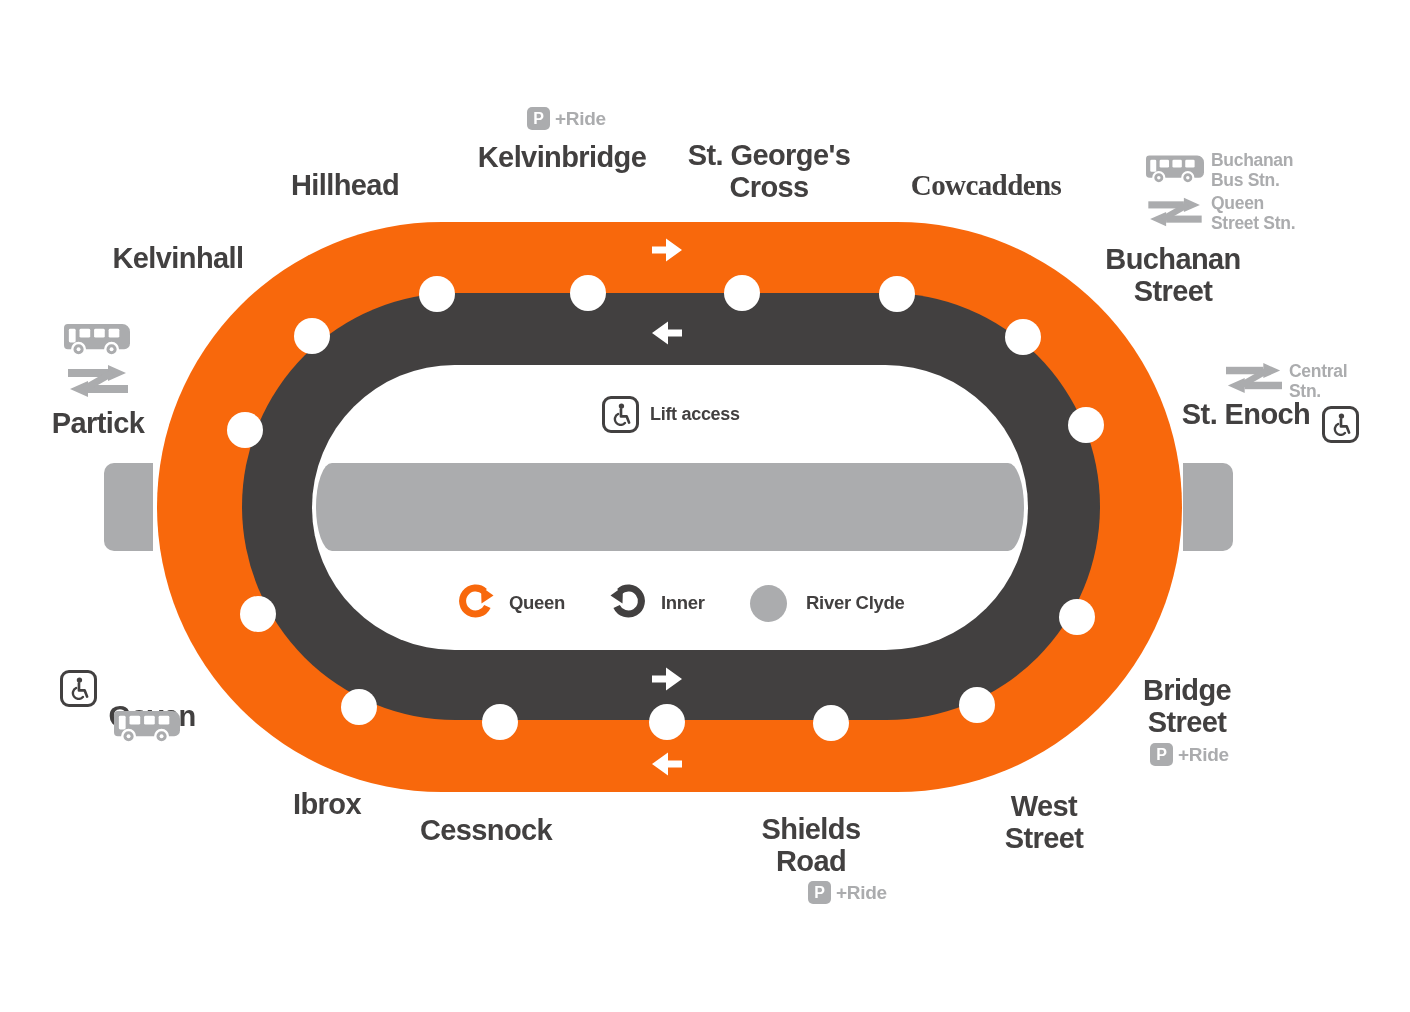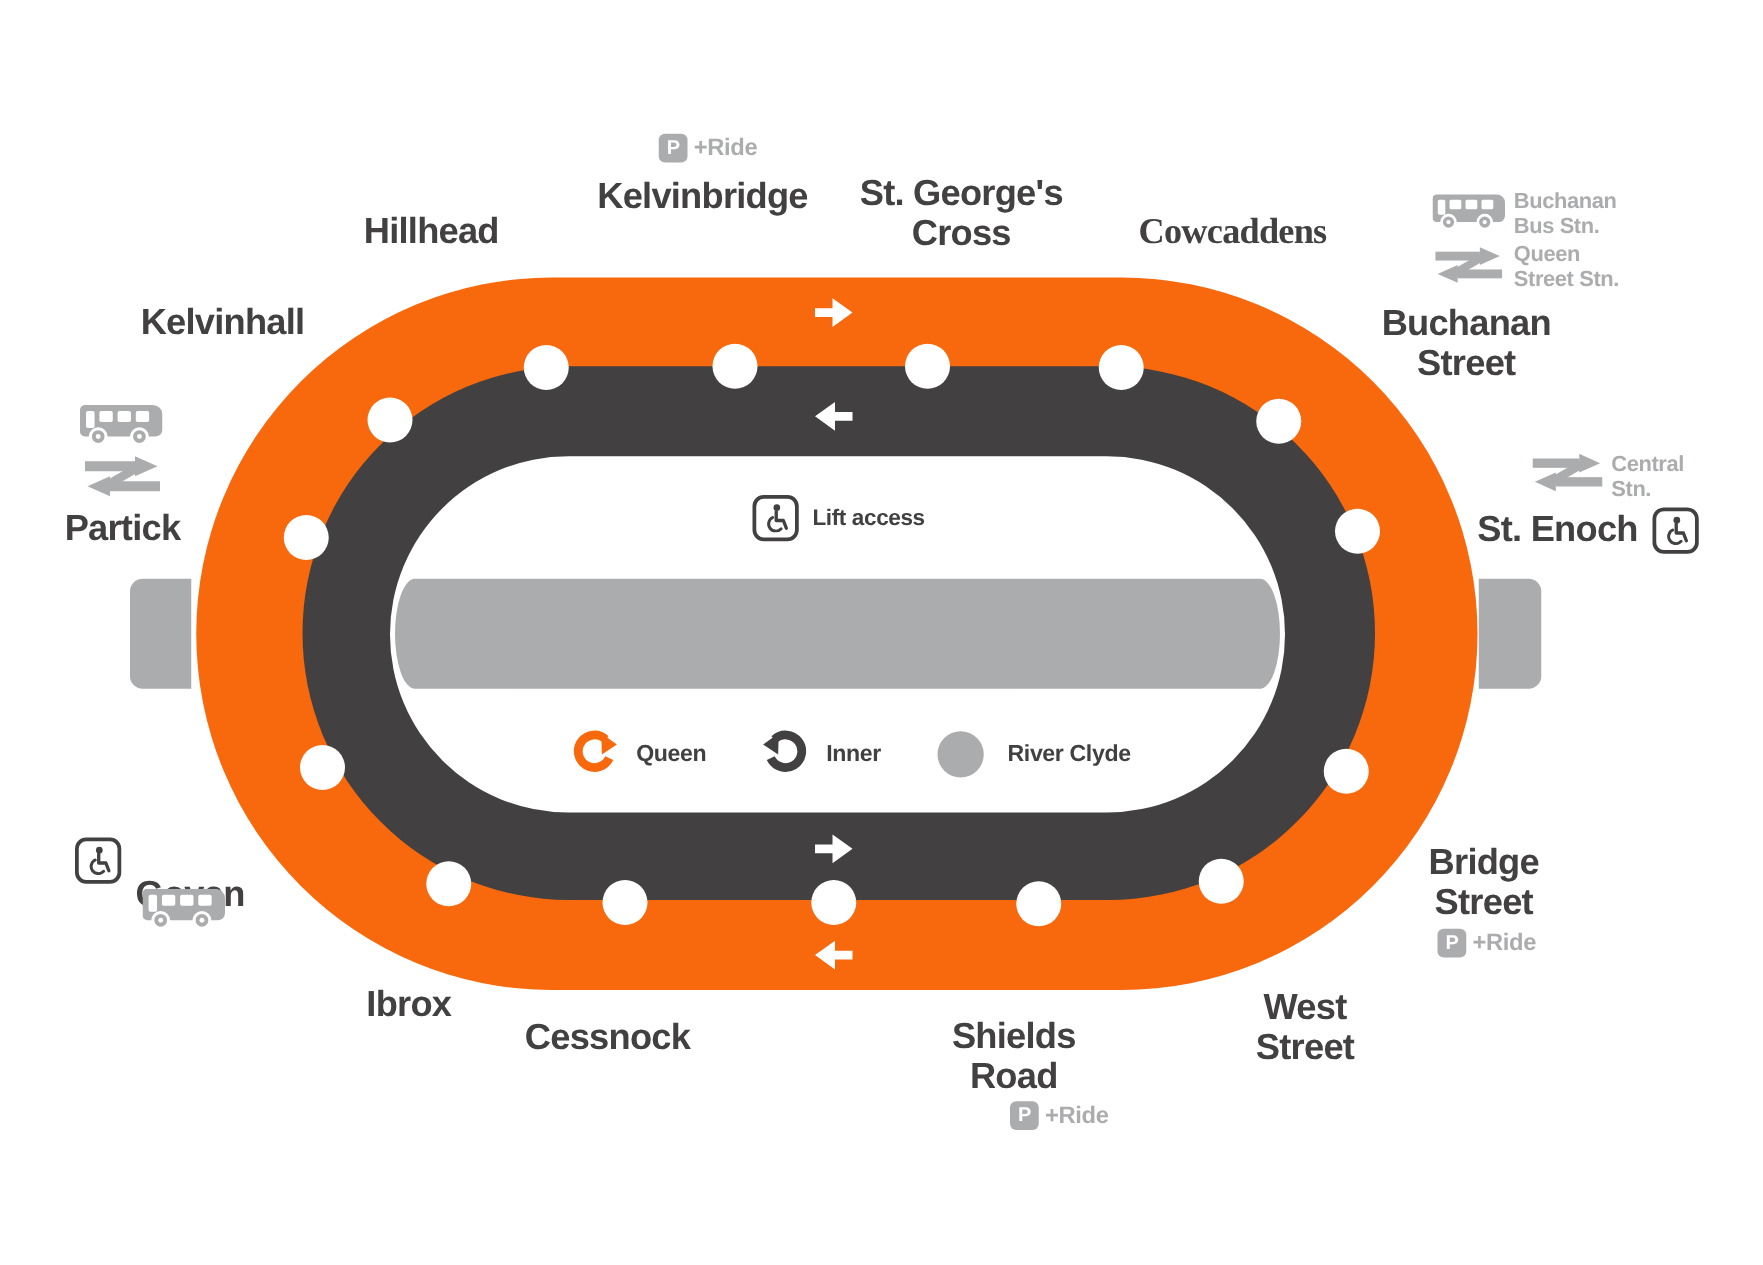--- a/index.html
+++ b/index.html
@@ -207,21 +207,21 @@
       <polygon points="40,2 58,10 40,18"></polygon>
       <rect x="20" y="22" width="40" height="8"></rect>
       <polygon points="20,34 2,26 20,18"></polygon>
       <path d="M44 10 L16 26" stroke="currentColor" stroke-width="7"></path>
     </svg>
   </div>
   <div class="sub" style="left:1289px;top:362px;">
     <div>Central</div>
     <div>Stn.</div>
   </div>
-  <div class="stn" style="left:1246px;top:408px;">
+  <div class="stn" style="left:1246px;top:398px;">
     <div>St. Enoch</div>
   </div>
   <div class="wbadge" style="left:1322px;top:406px;">
     <svg width="21" height="23" viewBox="0 0 22 24" fill="none">
       <circle cx="12" cy="3.2" r="2.8" fill="#424040"></circle>
       <path d="M11.5 6.5 V14 H17.5 L20 20.5" stroke="#424040" stroke-width="2.8" stroke-linecap="round" stroke-linejoin="round"></path>
       <path d="M8.5 11.5 A6 6 0 1 0 15.6 20.9" stroke="#424040" stroke-width="2.5" stroke-linecap="round"></path>
     </svg>
   </div>
 

